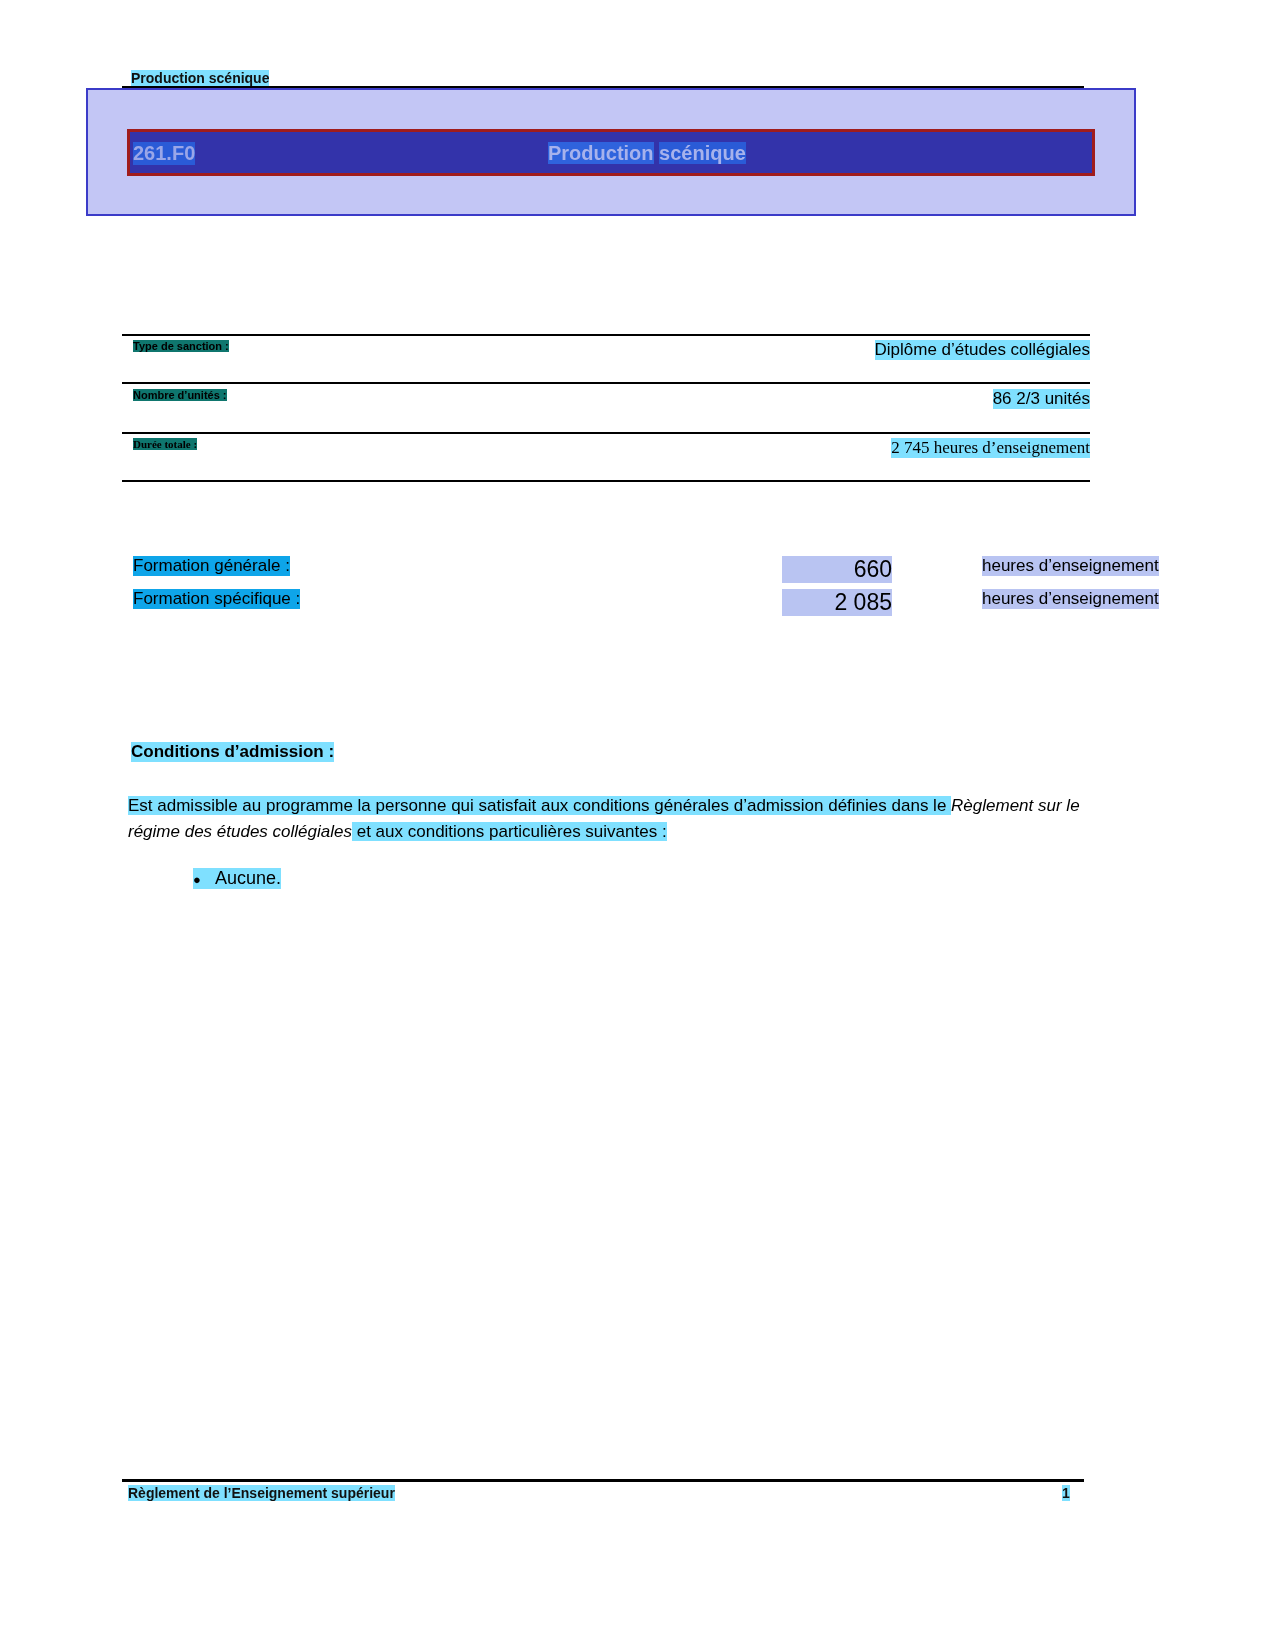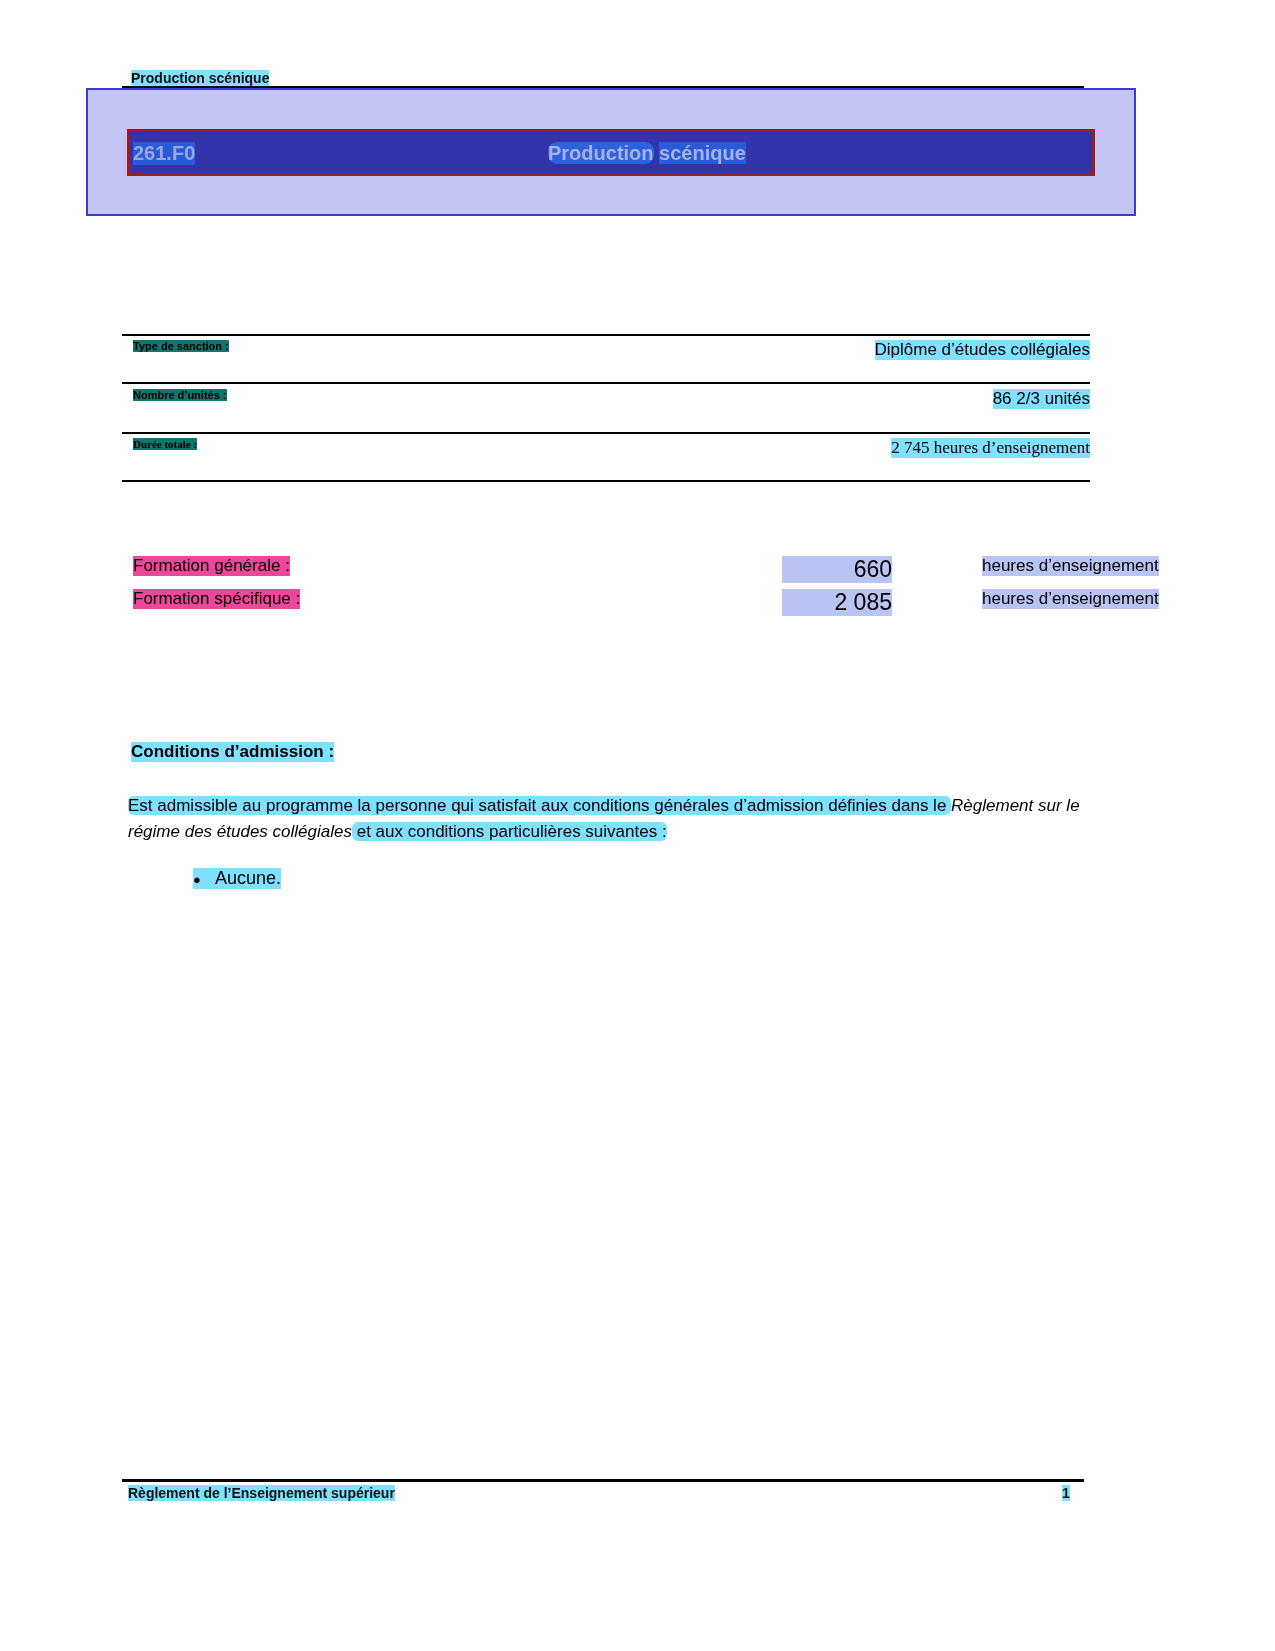--- a/index.html
+++ b/index.html
@@ -77,21 +77,21 @@
   }
   .title-name {
     position: absolute;
     left: 548px;
     top: 142px;
     font-size: 20px;
     font-weight: bold;
     color: #a7b2ec;
     white-space: nowrap;
   }
-  .title-name .w1 { background: #2f63dd; border-radius: 9px; }
+  .title-name .w1 { background: #2f63dd; }
   .title-name .w2 { background: #2a5bd7; }
   .info-rule {
     position: absolute;
     left: 122px;
     width: 968px;
     height: 2px;
     background: #000000;
   }
   .info-rule.r0 { top: 334px; }
   .info-rule.r1 { top: 382px; }
@@ -130,21 +130,21 @@
     position: absolute;
     left: 122px;
     width: 968px;
     height: 28px;
   }
   .form-row .lbl {
     position: absolute;
     left: 11px;
     top: 0;
     font-size: 17px;
-    background: #ec4899;
+    background: #0ea5e9;
     white-space: nowrap;
   }
   .form-row .num {
     position: absolute;
     left: 660px;
     top: 0;
     width: 110px;
     text-align: right;
     font-size: 23px;
     background: #b9c4f2;
@@ -173,21 +173,21 @@
     white-space: nowrap;
   }
   .admission-p {
     position: absolute;
     left: 128px;
     top: 793px;
     width: 965px;
     font-size: 17px;
     line-height: 26px;
   }
-  .admission-p span.hl { background: #7fe0ff; border-radius: 6px; }
+  .admission-p span.hl { background: #7fe0ff; }
   .admission-p i { font-style: italic; }
 
   .bullet-row {
     position: absolute;
     left: 165px;
     top: 868px;
     font-size: 18px;
     background: #7fe0ff;
     white-space: nowrap;
     margin-left: 28px;

